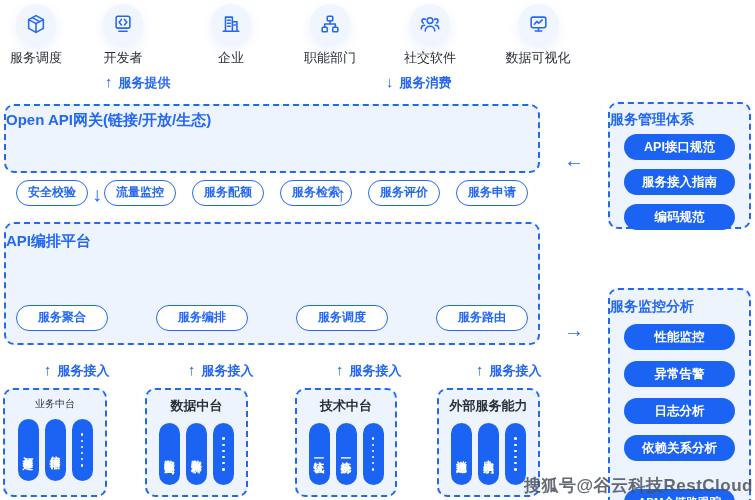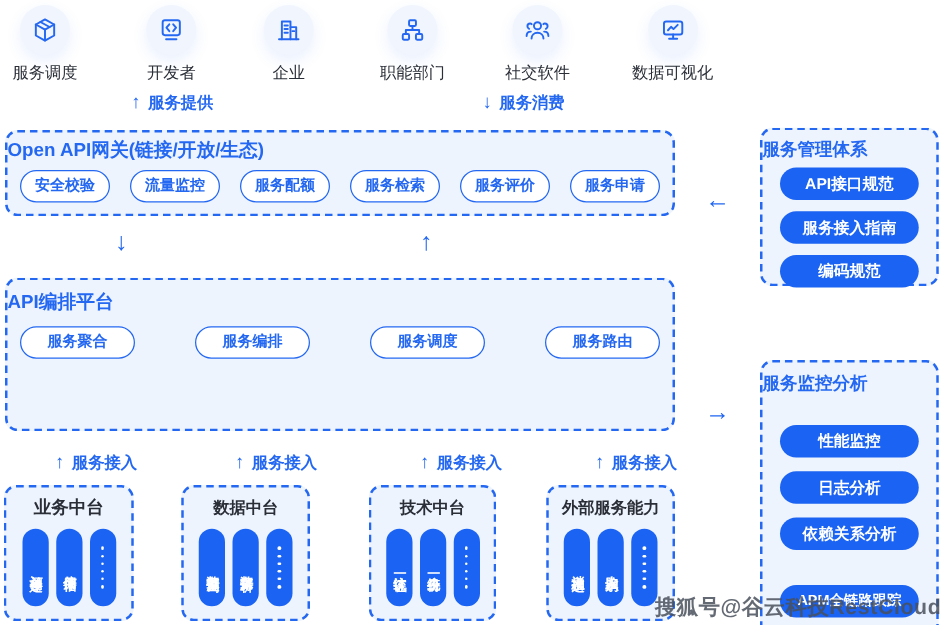--- a/index.html
+++ b/index.html
@@ -26,21 +26,21 @@
     position:absolute;box-sizing:border-box;background:#EEF4FE;
     border:2px dashed #2468F2;border-radius:10px;
   }
   .box-title-blue{text-align:left;color:#2468F2;font-weight:700;}
   .box-title-dark{text-align:center;color:#2A2E37;font-weight:700;}
   
   .pill-row{display:flex;justify-content:space-between;padding:0 10px;}
   .pill-outline{
     background:#ffffff;border:1.5px solid #2468F2;color:#2468F2;
     border-radius:15px;font-size:12px;font-weight:600;white-space:nowrap;
-    height:26px;line-height:23px;box-sizing:border-box;padding:0 11px;text-align:center;
+    height:26px;line-height:23px;box-sizing:border-box;padding:0 11px;text-align:center;margin-top:44px;
   }
   .pill-wide{min-width:92px;}
   
   .solid-pill{
     background:#1B63F2;color:#ffffff;border-radius:14px;
     font-size:12.5px;font-weight:600;height:26px;line-height:26px;
     text-align:center;white-space:nowrap;margin:9px 14px 0;
   }
   
   .vpill-row{display:flex;justify-content:center;gap:6px;margin-top:8px;}
@@ -71,21 +71,21 @@
     <svg width="22" height="22" viewBox="0 0 24 24" fill="none" stroke="#2468F2" stroke-width="1.7" stroke-linejoin="round" stroke-linecap="round">
       <path d="M12 2.8 L20 7.2 V16.8 L12 21.2 L4 16.8 V7.2 Z"></path>
       <path d="M4 7.2 L12 11.6 L20 7.2"></path>
       <path d="M12 11.6 V21.2"></path>
       <path d="M8 5 L16 9.4"></path>
     </svg>
   </div>
   <div class="actor-label">服务调度</div>
 </div>
 
-<div class="actor" style="left:137px">
+<div class="actor" style="left:123px">
   <div class="actor-circle">
     <svg width="22" height="22" viewBox="0 0 24 24" fill="none" stroke="#2468F2" stroke-width="1.7" stroke-linejoin="round" stroke-linecap="round">
       <rect x="4.5" y="3.5" width="15" height="13" rx="2"></rect>
       <path d="M10.3 7 L7.8 10 L10.3 13"></path>
       <path d="M13.7 7 L16.2 10 L13.7 13"></path>
       <path d="M7.5 20 H16.5"></path>
     </svg>
   </div>
   <div class="actor-label">开发者</div>
 </div>
@@ -183,21 +183,21 @@
   <span class="arr">↑</span><span>服务接入</span>
 </div>
 <div class="flow-label" style="left:336px;top:361px">
   <span class="arr">↑</span><span>服务接入</span>
 </div>
 <div class="flow-label" style="left:476px;top:361px">
   <span class="arr">↑</span><span>服务接入</span>
 </div>
 
 <div class="dash-box" style="left:3px;top:388px;width:104px;height:109px">
-  <div class="box-title-dark" style="margin-top:7px;font-size:14px;font-weight:700">业务中台</div>
+  <div class="box-title-dark" style="margin-top:7px;font-size:10px;font-weight:400">业务中台</div>
   <div class="vpill-row">
     <div class="vpill">
         <span class="vpill-text">订单创建</span>
       </div>
     <div class="vpill">
         <span class="vpill-text">信用评估</span>
       </div>
     <div class="vpill">
         <span class="vdots">
           <i></i>
@@ -282,19 +282,20 @@
 
 <div class="dash-box" style="left:608px;top:102px;width:143px;height:127px">
   <div class="box-title-blue" style="margin-top:7px;font-size:14px">服务管理体系</div>
   <div class="solid-pill" style="margin-top:5px">API接口规范</div>
   <div class="solid-pill">服务接入指南</div>
   <div class="solid-pill">编码规范</div>
 </div>
 
 <div class="dash-box" style="left:608px;top:288px;width:143px;height:237px">
   <div class="box-title-blue" style="margin-top:8px;font-size:14px">服务监控分析</div>
-  <div class="solid-pill" style="margin-top:24px">性能监控</div>
+  <div class="solid-pill" style="margin-top:8px">性能监控</div>
+  <div class="solid-pill" style="margin-top:11px">异常告警</div>
   <div class="solid-pill" style="margin-top:11px">日志分析</div>
   <div class="solid-pill" style="margin-top:11px">依赖关系分析</div>
   <div class="solid-pill" style="margin-top:28px;font-size:11.5px">APM全链路跟踪</div>
 </div>
 
 <div class="watermark">搜狐号@谷云科技RestCloud</div>
 
 </body></html>

